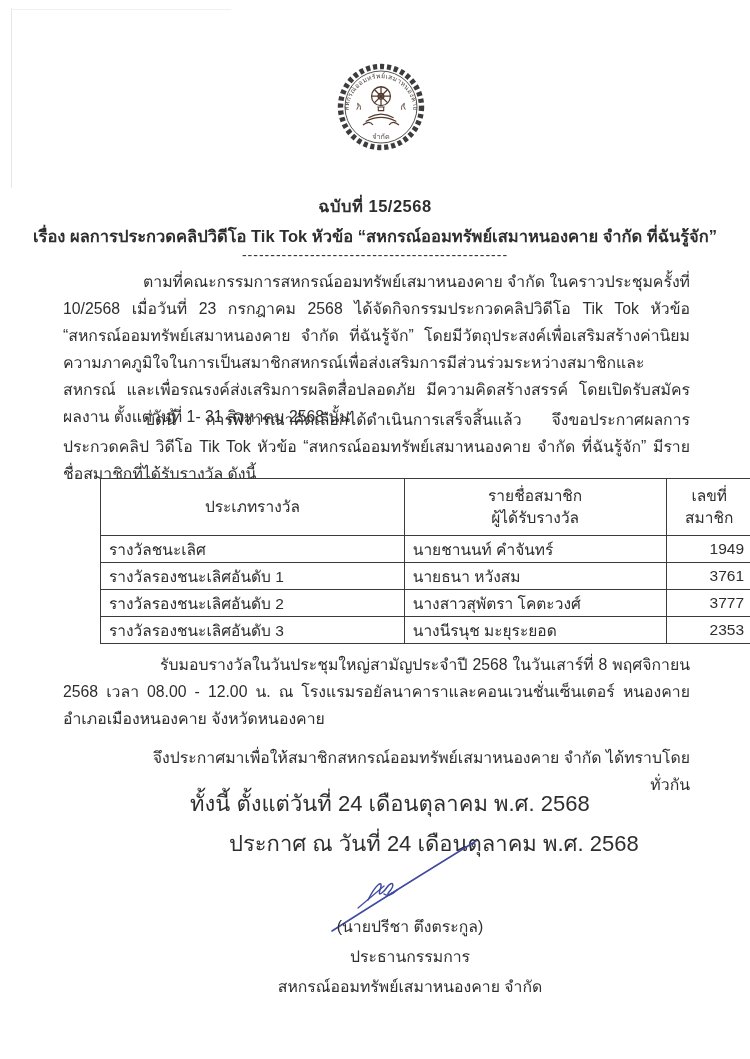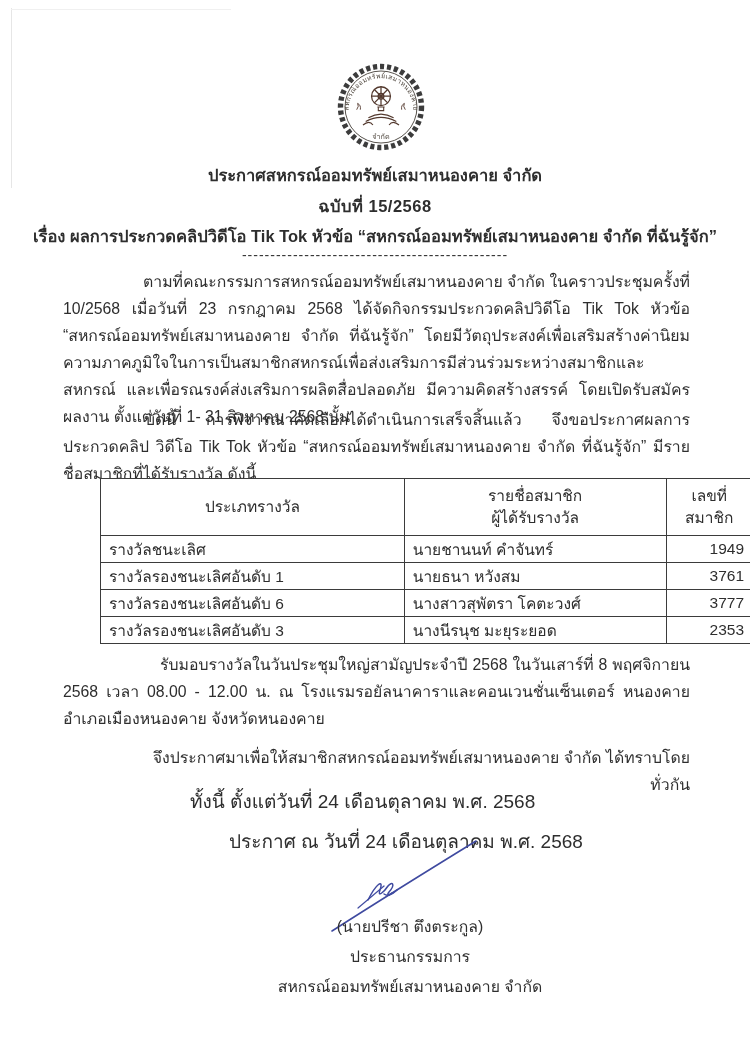--- a/index.html
+++ b/index.html
@@ -27,21 +27,21 @@
     position:absolute;left:63px;right:60px;
     font-size:15.8px;line-height:27px;
     text-align:justify;text-justify:inter-word;
     overflow-wrap:break-word;
   }
   .p1{top:268px;text-indent:80px;}
   .p2{top:406px;text-indent:82px;}
   .p3{top:651px;text-indent:97px;}
   .closing{top:744px;text-indent:82px;text-align:right;}
 
-  .line-abs{position:absolute;font-size:19px;white-space:nowrap;}
+  .line-abs{position:absolute;font-size:22px;white-space:nowrap;}
   .effective{left:190px;top:786px;}
   .announce{left:229px;top:826px;}
 
   table.prize{
     position:absolute;left:100px;top:478px;
     width:653px;border-collapse:collapse;
     font-size:15.5px;color:#2e2e2e;
   }
   table.prize td,table.prize th{
     border:1px solid #3b3b3b;
@@ -87,21 +87,20 @@
       <circle cx="50" cy="38" r="10.5"></circle>
       <circle cx="50" cy="38" r="3.2"></circle>
       <path d="M50,27.5 V48.5 M39.5,38 H60.5 M42.6,30.6 L57.4,45.4 M57.4,30.6 L42.6,45.4"></path>
       <path d="M46,50 h8 M47,50 v4 h6 v-4" stroke-width="1.2"></path>
       <path d="M36,62 Q50,54 64,62 M33,66 Q50,57 67,66 M30,70 Q37,64 41,70 M59,70 Q63,64 70,70" stroke-width="1.3"></path>
       <path d="M23,53 q3,-4 1,-7 q4,2 3,7 M77,53 q-3,-4 -1,-7 q-4,2 -3,7" stroke-width="1"></path>
     </g>
     <text x="50" y="86" text-anchor="middle" class="seal-bottom">จำกัด</text>
   </svg>
 
-  <div class="title t1">ประกาศสหกรณ์ออมทรัพย์เสมาหนองคาย จำกัด</div>
   <div class="title t2">ฉบับที่  15/2568</div>
   <div class="title t3">เรื่อง  ผลการประกวดคลิปวิดีโอ Tik Tok หัวข้อ “สหกรณ์ออมทรัพย์เสมาหนองคาย  จำกัด   ที่ฉันรู้จัก”</div>
   <div class="sep">-----------------------------------------------</div>
 
   <div class="para p1">ตามที่คณะกรรมการสหกรณ์ออมทรัพย์เสมาหนองคาย  จำกัด  ในคราวประชุมครั้งที่ 10/2568  เมื่อวันที่ 23 กรกฎาคม  2568  ได้จัดกิจกรรมประกวดคลิปวิดีโอ Tik Tok หัวข้อ “สหกรณ์ออมทรัพย์เสมาหนองคาย จำกัด ที่ฉันรู้จัก” โดยมีวัตถุประสงค์เพื่อเสริมสร้างค่านิยมความภาคภูมิใจในการเป็นสมาชิกสหกรณ์เพื่อส่งเสริมการมีส่วนร่วมระหว่างสมาชิกและสหกรณ์  และเพื่อรณรงค์ส่งเสริมการผลิตสื่อปลอดภัย มีความคิดสร้างสรรค์ โดยเปิดรับสมัครผลงาน ตั้งแต่วันที่  1- 31  สิงหาคม  2568 นั้น</div>
   <div class="para p2">บัดนี้  การพิจารณาคัดเลือกได้ดำเนินการเสร็จสิ้นแล้ว จึงขอประกาศผลการประกวดคลิป วิดีโอ Tik Tok หัวข้อ “สหกรณ์ออมทรัพย์เสมาหนองคาย  จำกัด   ที่ฉันรู้จัก” มีรายชื่อสมาชิกที่ได้รับรางวัล ดังนี้</div>
 
   <table class="prize">
     <colgroup>
         <col class="col-prize">
@@ -126,21 +125,21 @@
         <td class="prize-cell">รางวัลชนะเลิศ</td>
         <td class="name-cell">นายชานนท์  คำจันทร์</td>
         <td class="no-cell">1949</td>
       </tr>
       <tr>
         <td class="prize-cell">รางวัลรองชนะเลิศอันดับ 1</td>
         <td class="name-cell">นายธนา  หวังสม</td>
         <td class="no-cell">3761</td>
       </tr>
       <tr>
-        <td class="prize-cell">รางวัลรองชนะเลิศอันดับ 6</td>
+        <td class="prize-cell">รางวัลรองชนะเลิศอันดับ 2</td>
         <td class="name-cell">นางสาวสุพัตรา  โคตะวงศ์</td>
         <td class="no-cell">3777</td>
       </tr>
       <tr>
         <td class="prize-cell">รางวัลรองชนะเลิศอันดับ 3</td>
         <td class="name-cell">นางนีรนุช  มะยุระยอด</td>
         <td class="no-cell">2353</td>
       </tr>
     </tbody>
   </table>

